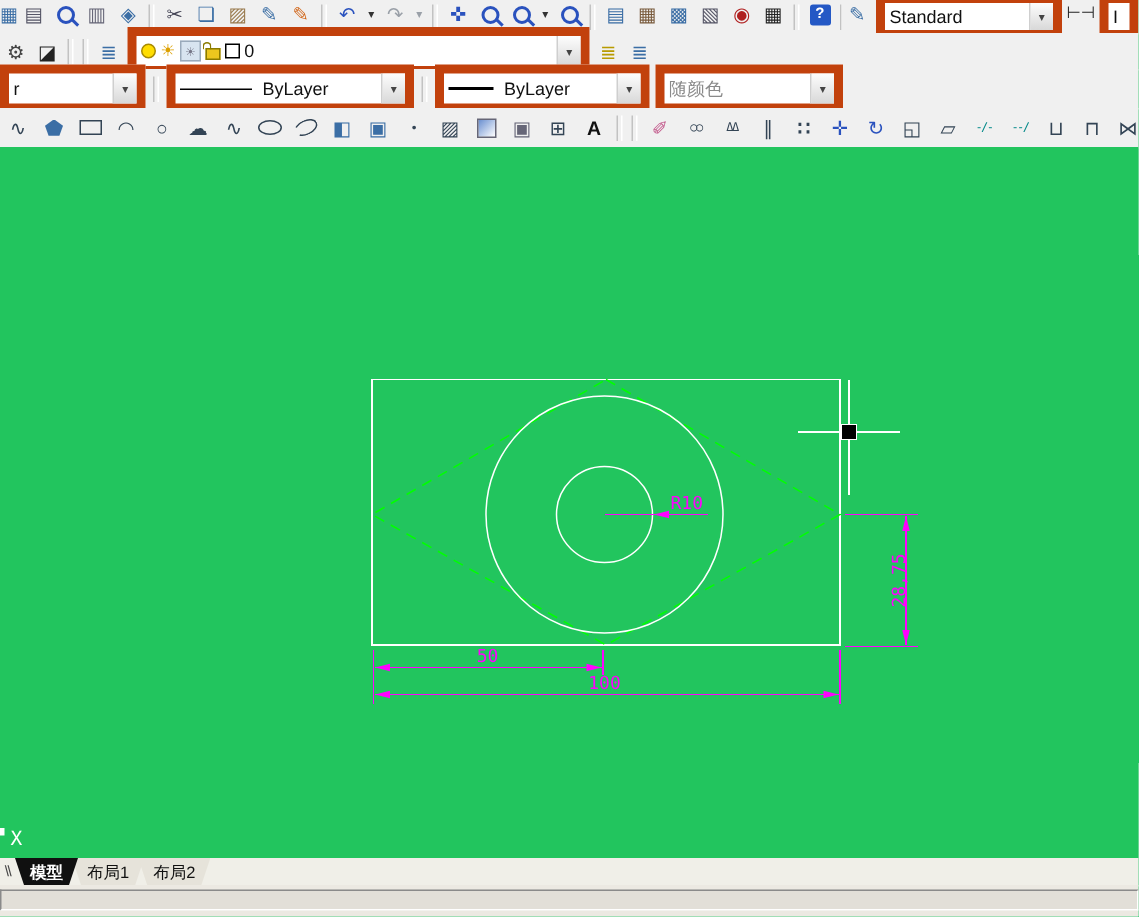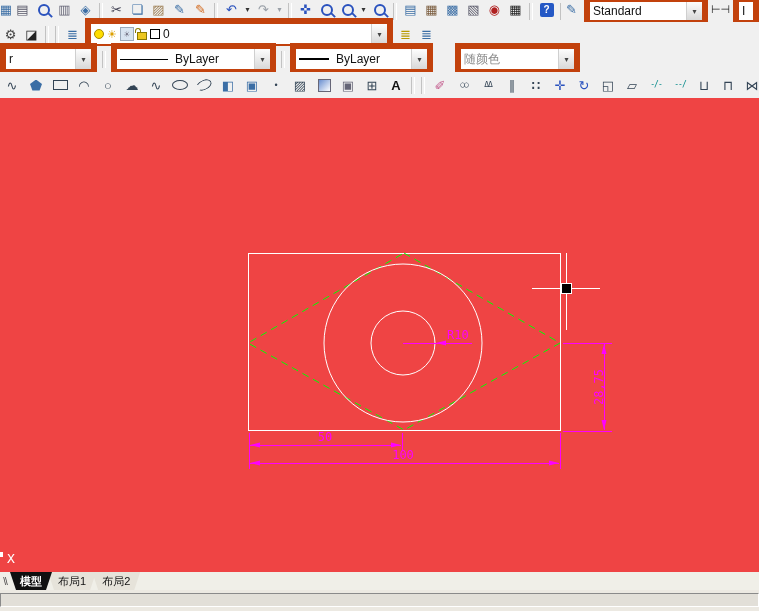--- a/index.html
+++ b/index.html
@@ -51,21 +51,21 @@
   .clipval{direction:rtl;text-align:left;}
   
   .lstat{display:inline-flex;align-items:center;gap:3px;padding-left:3px;}
   .bulbic{width:8px;height:8px;border-radius:50%;background:#ffdd00;border:1px solid #a88a00;display:inline-block;}
   .sunic{color:#dca000;font-size:11px;line-height:1;}
   .vpsunic{width:12px;height:12px;background:#d8e4f0;border:1px solid #9aaabb;color:#778;font-size:8px;display:inline-flex;align-items:center;justify-content:center;}
   .lockic{width:8px;height:6px;background:#ecc61e;border:1px solid #8a7a00;position:relative;display:inline-block;margin-top:3px;}
   .lockic::before{content:"";position:absolute;left:-3px;top:-5px;width:4px;height:4px;border:1px solid #8a7a00;border-bottom:none;border-radius:3px 3px 0 0;}
   .swic{width:8px;height:8px;background:#fff;border:1px solid #000;display:inline-block;}
   
-  #canvas{position:absolute;top:98px;left:0;width:759px;height:474px;background:#ef4444;}
+  #canvas{position:absolute;top:98px;left:0;width:759px;height:474px;background:#22c55e;}
   #canvas svg{display:block;}
   .geom{stroke:#ffffff;fill:none;stroke-width:1;}
   .constr{stroke:#00ff00;fill:none;stroke-width:1;stroke-dasharray:7 5;}
   .dim{stroke:#ff00ff;fill:none;stroke-width:1;shape-rendering:crispEdges;}
   .dimarrow{fill:#ff00ff;stroke:none;}
   .dimtext{fill:#ff00ff;font-family:"DejaVu Sans Mono",monospace;font-size:12px;}
   .cross{stroke:#ffffff;stroke-width:1;shape-rendering:crispEdges;}
   .ucstext{fill:#ffffff;font-family:"DejaVu Sans Mono",monospace;font-size:13px;}
   
   #tabstrip{position:absolute;top:572px;left:0;width:759px;height:18px;background:#f0efe8;display:flex;align-items:stretch;border-bottom:1px solid #ffffff;}
@@ -180,21 +180,21 @@
     <span class="linesample ls-thin"></span>
     <span class="cval">ByLayer</span>
     <span class="cbtn"></span>
   </div>
   <span class="tsep"></span>
   <div class="combo" style="width:131px;">
     <span class="linesample ls-thick"></span>
     <span class="cval">ByLayer</span>
     <span class="cbtn"></span>
   </div>
-  <div class="combo" style="width:113px;margin-left:20px;">
+  <div class="combo" style="width:113px;margin-left:2px;">
     <span class="cval gray">随颜色</span>
     <span class="cbtn"></span>
   </div>
 </div>
 
 <div id="row4" class="trow">
   <div class="icongrp" id="draw-icons">
       <span class="tbtn cutleft" style="color: rgb(51, 68, 85);">∿</span>
       <span class="tbtn">
         <span class="pentagon"></span>

